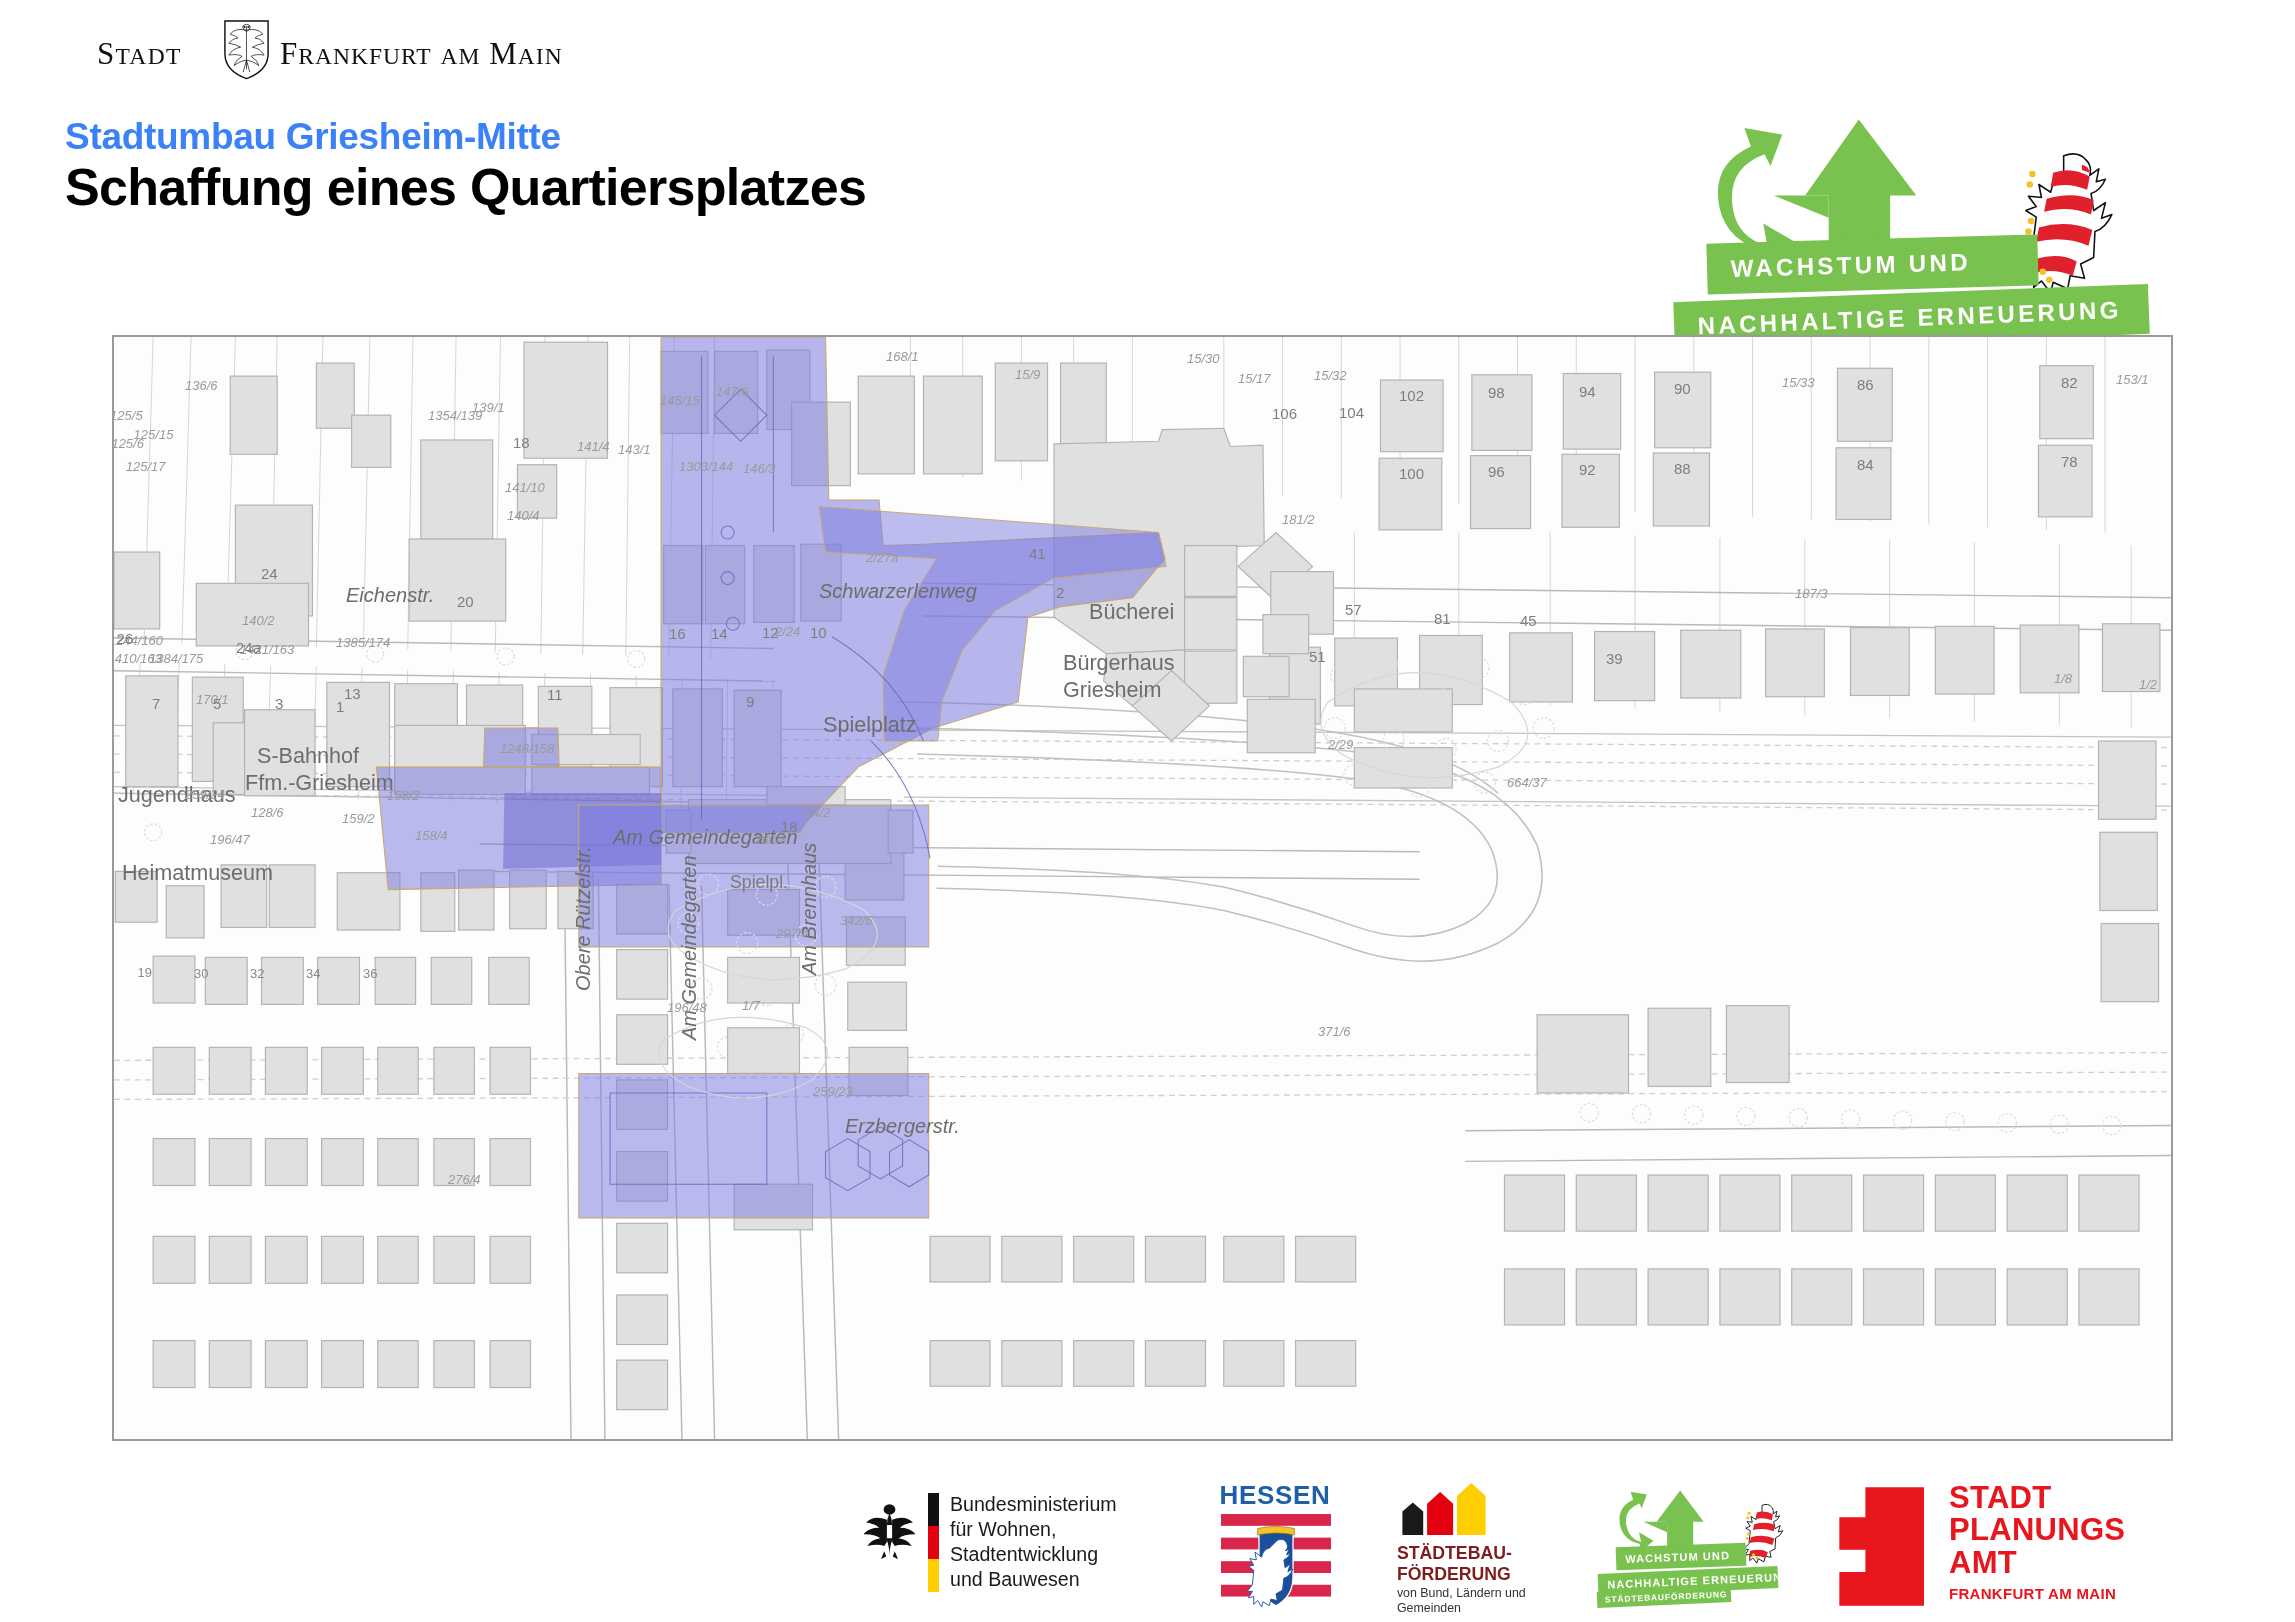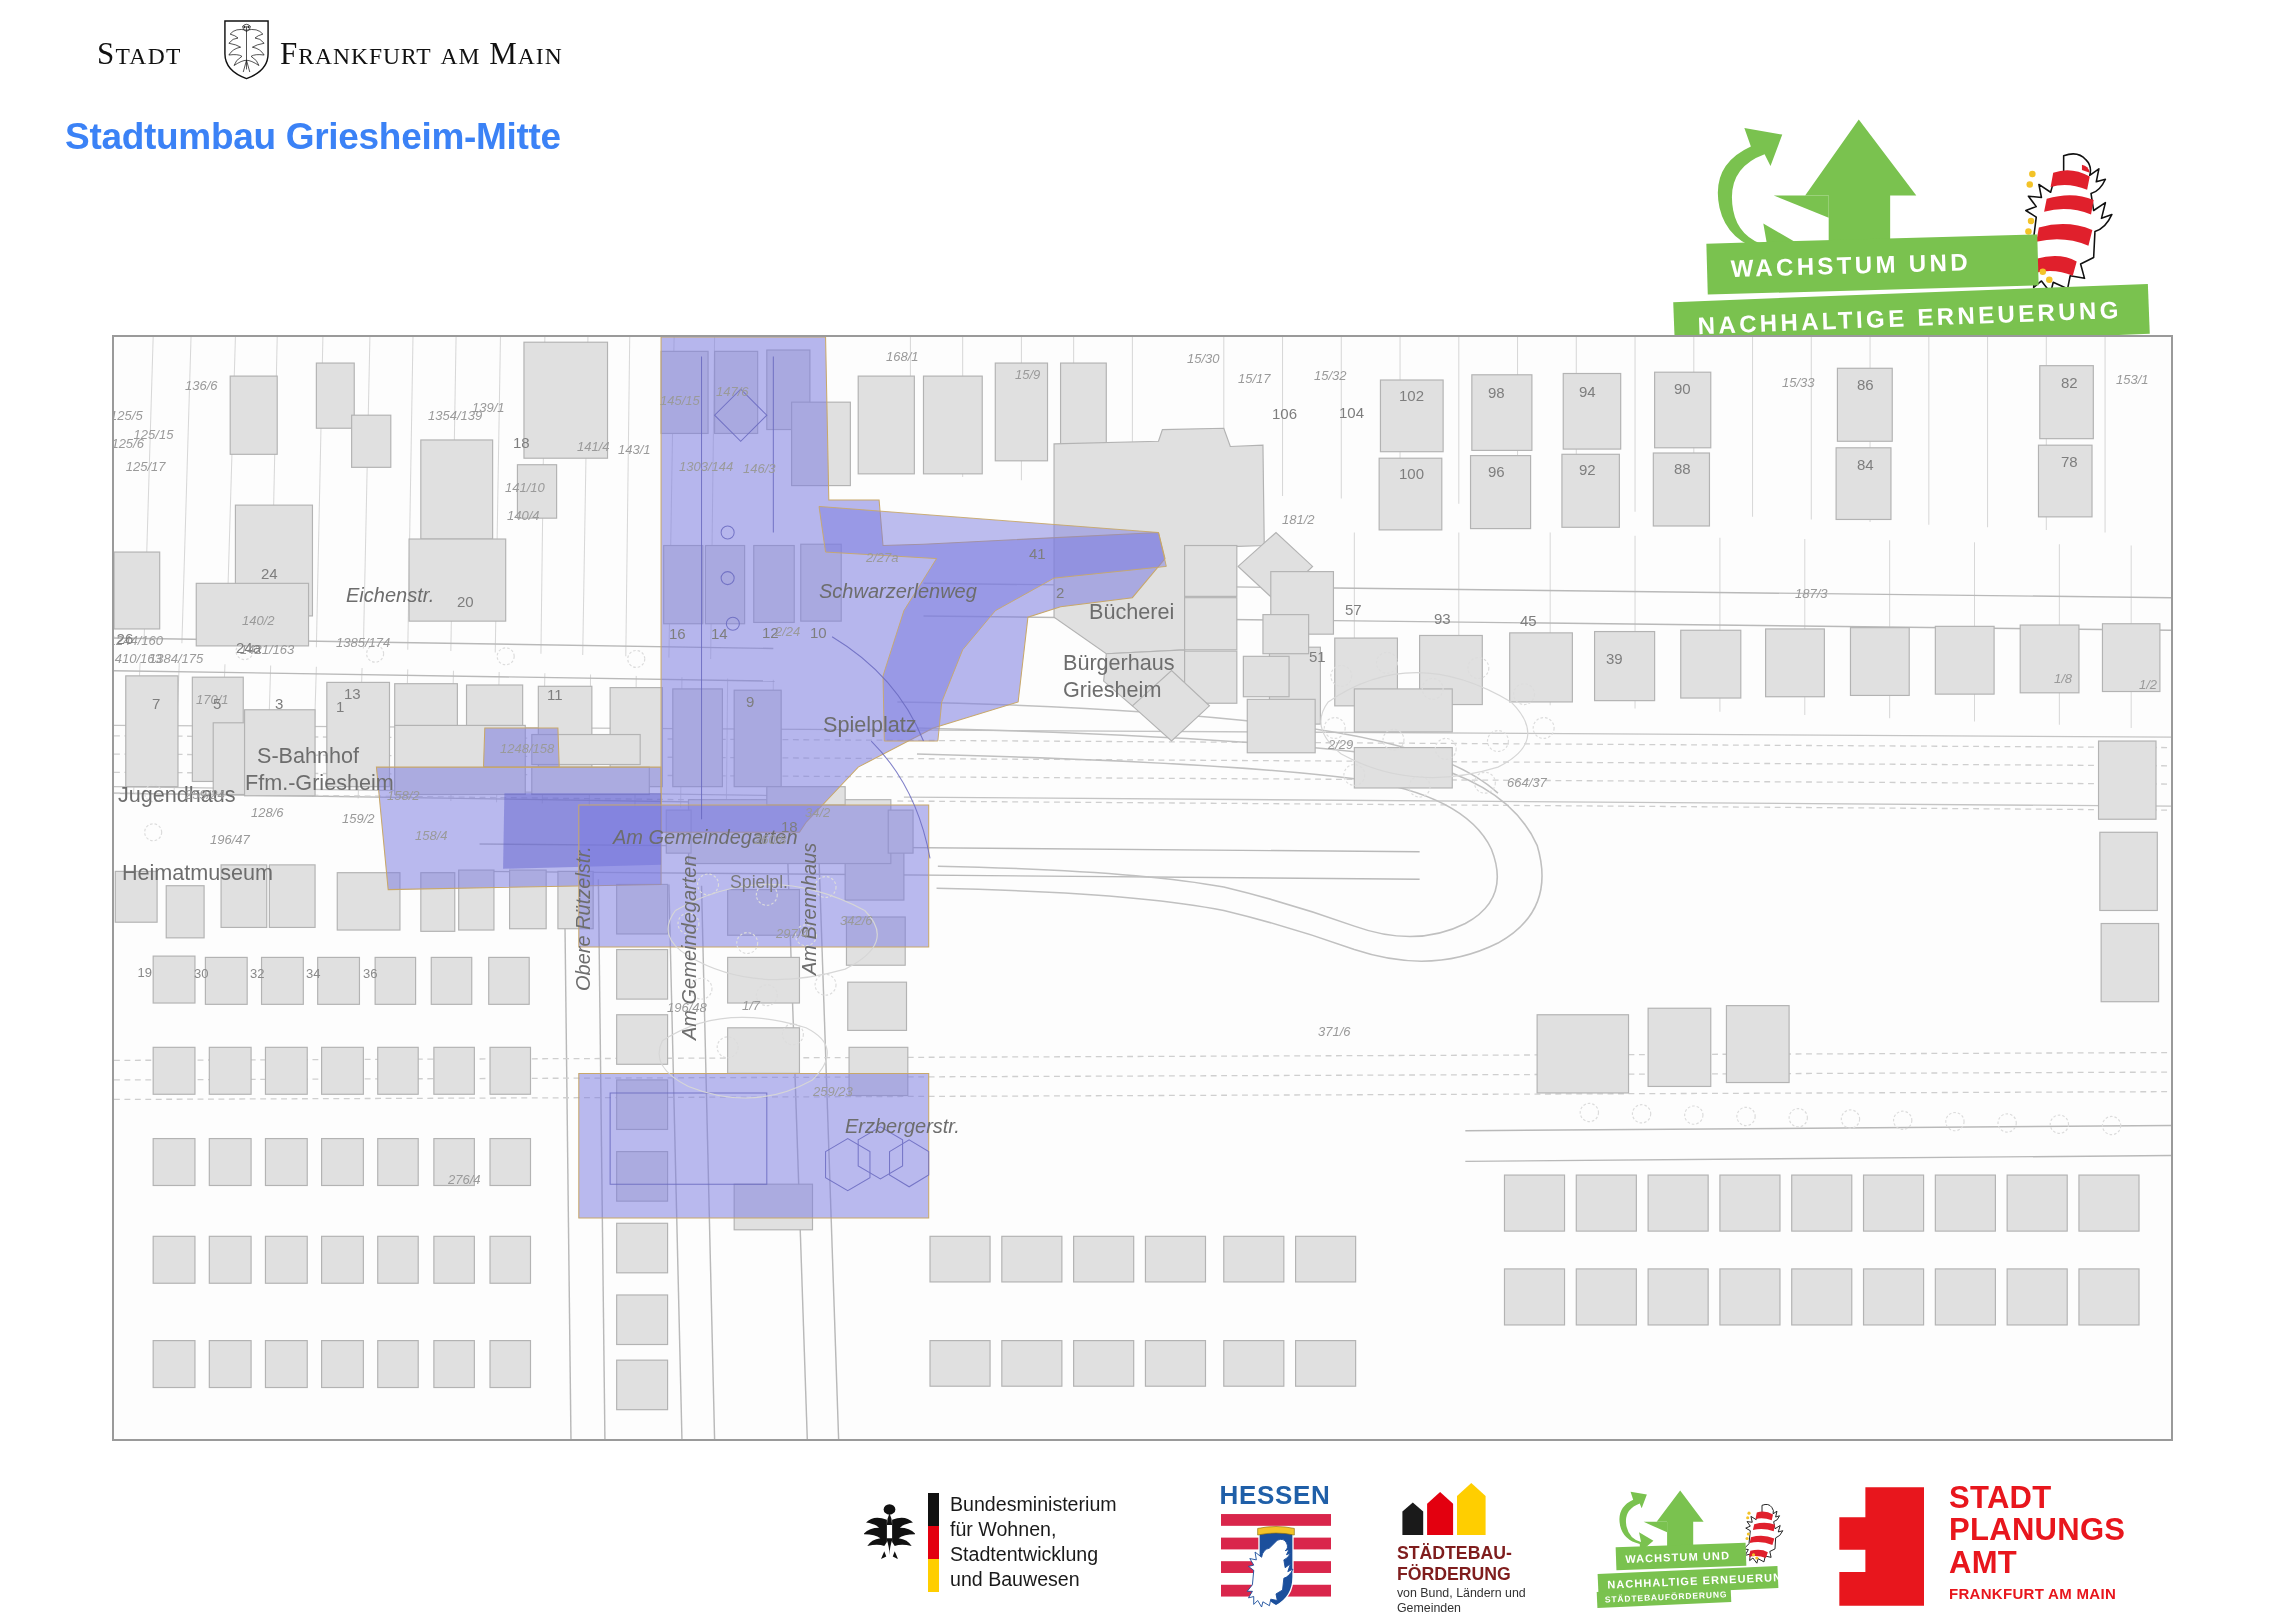--- a/index.html
+++ b/index.html
@@ -147,20 +147,21 @@
     </svg>
     <div class="lbl-left">
       <span>S</span><span class="smallcap">TADT</span>
     </div>
     <div class="lbl-right">
       <span>F</span><span class="smallcap">RANKFURT</span> <span class="smallcap">AM</span> <span>M</span><span class="smallcap">AIN</span>
     </div>
   </div>
 
   <div id="title-sub">Stadtumbau Griesheim-Mitte</div>
+  <div id="title-main">Schaffung eines Quartiersplatzes</div>
 
   <div id="wachstum-logo">
     <svg id="wl-arrowsvg" viewBox="0 0 520 250">
       <path d="M108 55 q-60 22 -48 86 q8 42 52 54 l-6 -34 l52 30 l-46 40 l-3 -28 q-58 -14 -70 -66 q-14 -66 48 -94 l-10 -28 l58 10 l-18 48 z" fill="#7ac24f"></path>
       <path d="M252 2 L340 118 L300 118 L300 210 L206 210 L206 118 L170 118 Z" fill="#7ac24f"></path>
       <path d="M206 152 L122 118 L206 118 Z" fill="#7ac24f"></path>
     </svg>
     <svg id="wl-lion" viewBox="0 0 190 230">
       <g stroke="#111" stroke-width="2.4" stroke-linejoin="round">
         <path d="M96 18 q22 -8 34 6 q10 10 6 24 l14 -10 l-4 20 l14 -4 q-8 18 -22 22 l4 26 l18 -12 l-6 24 l16 -6 q-10 22 -26 26 l-2 40 l-20 10 l6 22 l-22 -4 l-4 20 l-22 -10 l-4 16 l-14 -18 l-12 10 l2 -24 l-18 4 l12 -20 l-16 -2 l18 -18 l6 -48 l-16 -10 l16 -6 l-12 -16 l20 2 l-4 -20 l18 12 q4 -20 20 -26 z" fill="#ffffff"></path>
@@ -675,21 +676,21 @@
   <div class="maplabel hnr-b" style="left:230px;  top:348px;">13</div>
   <div class="maplabel hnr-b" style="left:433px;  top:349px;">11</div>
   <div class="maplabel hnr-b" style="left:632px;  top:356px;">9</div>
   <div class="maplabel hnr-b" style="left:38px;   top:358px;">7</div>
   <div class="maplabel hnr-b" style="left:99px;  top:358px;">5</div>
   <div class="maplabel hnr-b" style="left:161px;  top:358px;">3</div>
   <div class="maplabel hnr-b" style="left:222px;  top:361px;">1</div>
   <div class="maplabel hnr-b" style="left:942px; top:247px;">2</div>
   <div class="maplabel hnr-b" style="left:1231px; top:264px;">57</div>
   <div class="maplabel hnr-b" style="left:1195px; top:311px;">51</div>
-  <div class="maplabel hnr-b" style="left:1320px; top:273px;">93</div>
+  <div class="maplabel hnr-b" style="left:1320px; top:273px;">81</div>
   <div class="maplabel hnr-b" style="left:1406px; top:275px;">45</div>
   <div class="maplabel hnr-b" style="left:1492px; top:313px;">39</div>
   <div class="maplabel hnr-b" style="left:915px; top:208px;">41</div>
   <div class="maplabel hnr-b" style="left:1158px; top:68px;">106</div>
   <div class="maplabel hnr-b" style="left:1225px; top:67px;">104</div>
   <div class="maplabel hnr-b" style="left:1285px; top:50px;">102</div>
   <div class="maplabel hnr-b" style="left:1285px; top:128px;">100</div>
   <div class="maplabel hnr-b" style="left:1374px; top:47px;">98</div>
   <div class="maplabel hnr-b" style="left:1374px; top:126px;">96</div>
   <div class="maplabel hnr-b" style="left:1465px; top:46px;">94</div>

